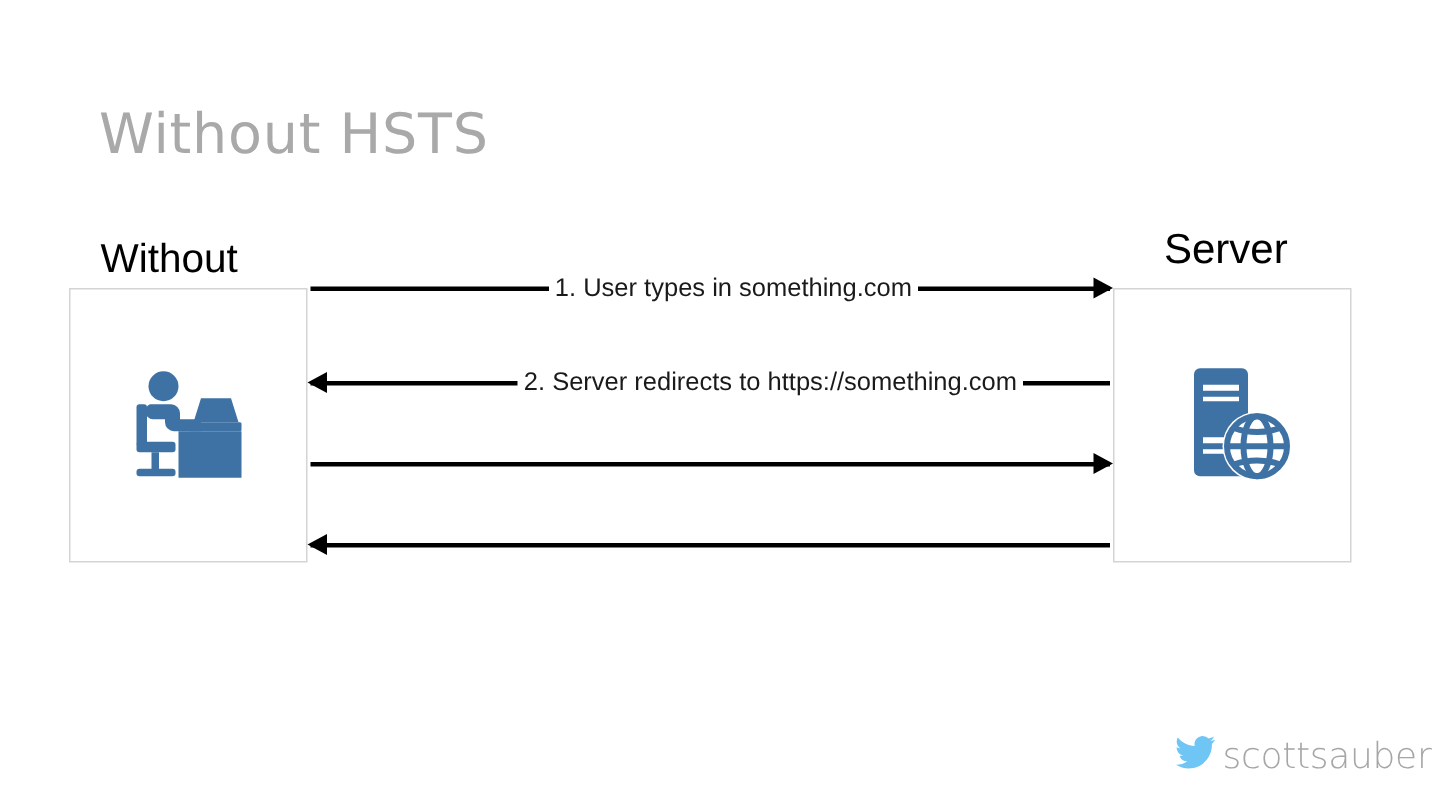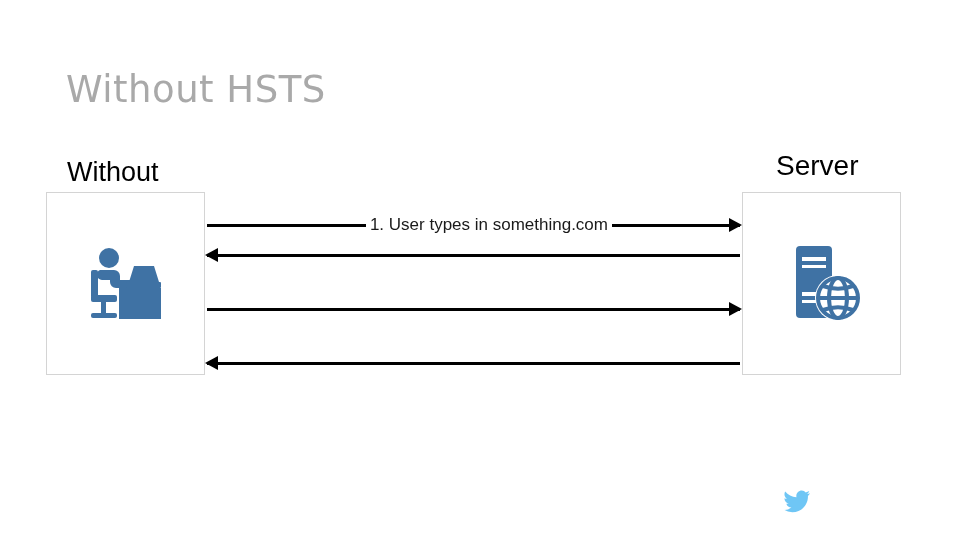--- a/index.html
+++ b/index.html
@@ -75,21 +75,21 @@
     display: block;
   }
 
   
   .arrow-row {
     position: absolute;
     left: 205px;
     width: 537px;   
     height: 26px;
   }
-  .arrow-row.r1 { top: 212px; }
+  .arrow-row.r1 { top: 179px; }
   .arrow-row.r2 { top: 242px; }
   .arrow-row.r3 { top: 296px; }
   .arrow-row.r4 { top: 350px; }
 
   .arrow-line {
     position: absolute;
     left: 2px;
     right: 2px;
     top: 12px;
     height: 3px;
@@ -208,31 +208,33 @@
 
 <div class="arrow-row r1">
   <span class="arrow-line"></span>
   <span class="arrow-head right"></span>
   <span class="arrow-label">1. User types in something.com</span>
 </div>
 
 <div class="arrow-row r2">
   <span class="arrow-line"></span>
   <span class="arrow-head left"></span>
+  <span class="arrow-label">2. Server redirects to https://something.com</span>
 </div>
 
 <div class="arrow-row r3">
   <span class="arrow-line"></span>
   <span class="arrow-head right"></span>
 </div>
 
 <div class="arrow-row r4">
   <span class="arrow-line"></span>
   <span class="arrow-head left"></span>
 </div>
 
 <div class="footer-handle">
   <span>
     <svg width="28" height="24" viewBox="0 0 28 24" xmlns="http://www.w3.org/2000/svg">
       <path fill="#6fc6f5" d="M27 4.2c-1 .45-2.05.75-3.15.9 1.13-.68 2-1.75 2.4-3.03-1.06.63-2.23 1.08-3.48 1.33A5.47 5.47 0 0 0 18.8 1.6c-3.02 0-5.47 2.45-5.47 5.48 0 .43.05.85.14 1.25C8.92 8.1 4.9 5.93 2.2 2.6a5.46 5.46 0 0 0-.74 2.76c0 1.9.97 3.58 2.44 4.56-.9-.03-1.74-.28-2.48-.69v.07c0 2.65 1.89 4.87 4.4 5.37-.46.13-.94.2-1.44.2-.35 0-.7-.04-1.03-.1a5.48 5.48 0 0 0 5.11 3.8A10.98 10.98 0 0 1 1 20.85 15.48 15.48 0 0 0 9.39 23.3c10.06 0 15.56-8.33 15.56-15.56l-.02-.71A11.1 11.1 0 0 0 27 4.2z"></path>
     </svg>
   </span>
+  <span class="handle-text">scottsauber</span>
 </div>
 
 </body></html>

